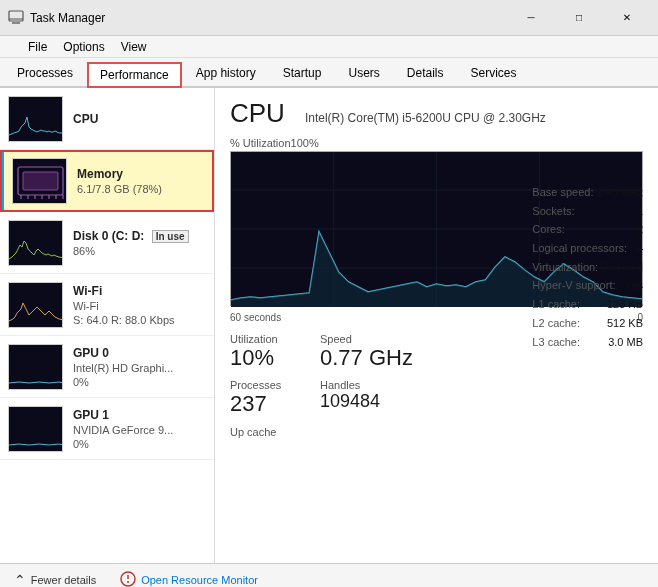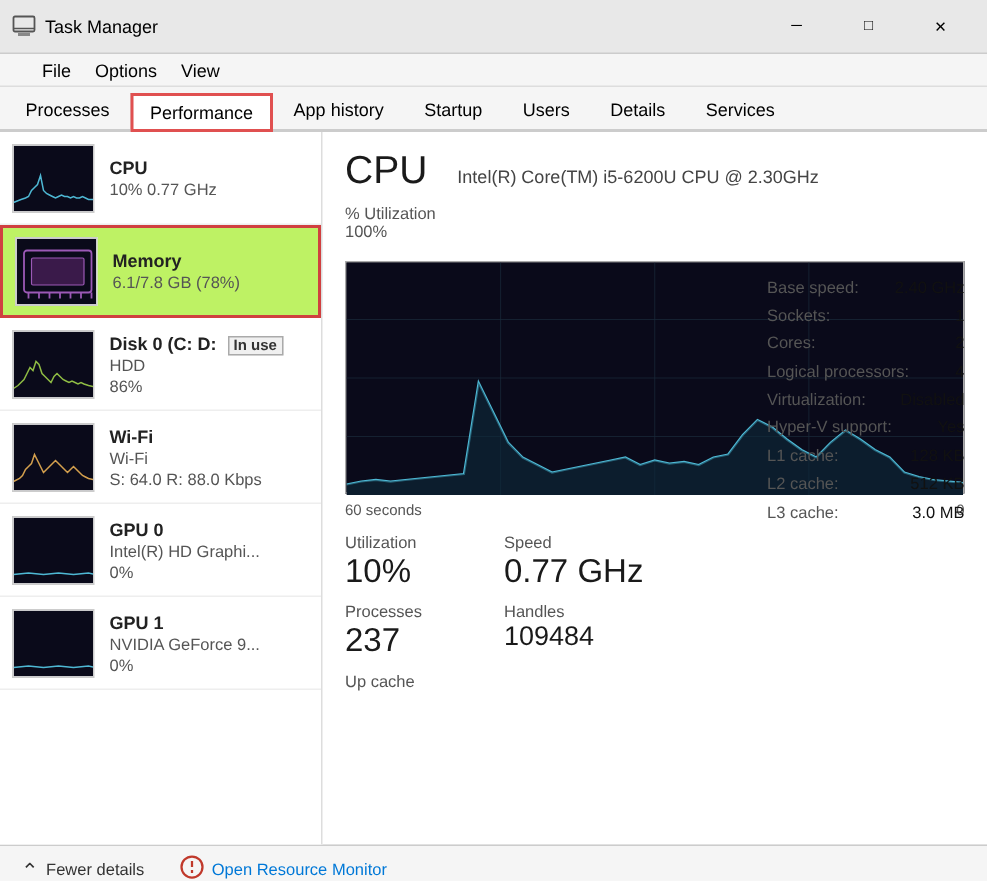--- a/index.html
+++ b/index.html
@@ -88,21 +88,21 @@
     }
     .resource-item {
       height: 62px;
       display: flex;
       align-items: center;
       padding: 4px 8px;
       cursor: pointer;
       border-bottom: 1px solid #eee;
       position: relative;
     }
-    .resource-item.selected { background: #bef264; border-left: 2px solid #0ea5e9; }
+    .resource-item.selected { background: #fef9c3; border-left: 4px solid #0ea5e9; }
     .resource-item.outlined { outline: 2px solid #d04040; outline-offset: -2px; }
     .resource-thumb {
       width: 55px;
       height: 46px;
       margin-right: 10px;
       border: 1px solid #ccc;
       background: white;
       flex-shrink: 0;
       position: relative;
       overflow: hidden;
@@ -132,59 +132,58 @@
     
     .chart-container {
       border: 1px solid #aaa;
       background: #0a0a1a;
       height: 155px;
       position: relative;
       margin-bottom: 6px;
     }
     .chart-label-top {
       display: flex;
-      justify-content: space-between;
+      justify-content: flex-start;
       font-size: 11px;
       color: #555;
-      margin-bottom: 13px;
-      flex-direction: column;
+      margin-bottom: 2px;
     }
     .chart-label-bottom {
       display: flex;
       justify-content: space-between;
       font-size: 10px;
       color: #555;
       margin-top: 2px;
     }
 
     
     .stats-row {
       display: flex;
-      gap: 36px;
+      gap: 20px;
       margin-top: 8px;
       margin-bottom: 8px;
     }
     .stat-item { min-width: 70px; }
     .stat-label { font-size: 11px; color: #555; }
     .stat-value { font-size: 22px; font-weight: 300; color: #1a1a1a; line-height: 1.2; }
 
     .uptime-section { margin-top: 4px; }
     .uptime-value { font-size: 22px; font-weight: 300; color: #1a1a1a; }
 
     
     .info-grid {
       position: absolute;
       right: 15px;
       top: 95px;
       font-size: 11px;
     }
     .info-row {
       display: flex;
       justify-content: space-between;
-      gap: 23px;
+      gap: 2px;
       line-height: 1.7;
     }
     .info-key { color: #555; }
     .info-val { color: #111; font-weight: 500; text-align: right; }
 
     
     .bottom-bar {
       height: 32px;
       background: #f5f5f5;
       border-top: 1px solid #ccc;
@@ -245,21 +244,20 @@
 
     <div class="resource-item">
       <div class="resource-thumb">
         <svg width="55" height="44" viewBox="0 0 55 44">
           <rect width="55" height="44" fill="#0a0a1a"></rect>
           <polyline points="0,38 5,36 8,35 10,34 12,30 14,28 16,26 18,20 20,30 22,32 24,33 26,34 28,35 30,34 32,33 34,34 36,34 38,35 40,34 42,35 44,35 46,34 48,35 50,36 55,36" fill="none" stroke="#4eb8d4" stroke-width="1"></polyline>
         </svg>
       </div>
       <div class="resource-info">
         <div class="resource-name">CPU</div>
-        <div class="resource-detail">10%  0.77 GHz</div>
       </div>
     </div>
 
     <div class="resource-item selected outlined">
       <div class="resource-thumb">
         <svg width="55" height="44" viewBox="0 0 55 44">
           <rect width="55" height="44" fill="#0a0a1a"></rect>
           <rect x="5" y="8" width="45" height="28" rx="2" fill="none" stroke="#9b59b6" stroke-width="1.2"></rect>
           <rect x="10" y="13" width="35" height="18" rx="1" fill="#3a1a4a" stroke="#9b59b6" stroke-width="0.8"></rect>
           <line x1="8" y1="36" x2="8" y2="40" stroke="#9b59b6" stroke-width="1.2"></line>
@@ -279,21 +277,20 @@
 
     <div class="resource-item">
       <div class="resource-thumb">
         <svg width="55" height="44" viewBox="0 0 55 44">
           <rect width="55" height="44" fill="#0a0a1a"></rect>
           <polyline points="0,38 3,36 5,34 7,32 9,28 11,24 13,26 15,20 17,22 19,28 21,30 23,32 25,34 27,30 29,28 31,30 33,32 35,33 37,34 39,33 41,34 43,35 45,34 47,35 50,36 55,37" fill="none" stroke="#8fbc44" stroke-width="1"></polyline>
         </svg>
       </div>
       <div class="resource-info">
         <div class="resource-name">Disk 0 (C: D: <span class="in-use-badge">In use</span></div>
-        <div class="resource-detail">HDD</div>
         <div class="resource-detail">86%</div>
       </div>
     </div>
 
     <div class="resource-item">
       <div class="resource-thumb">
         <svg width="55" height="44" viewBox="0 0 55 44">
           <rect width="55" height="44" fill="#0a0a1a"></rect>
           <polyline points="0,38 4,36 6,34 8,30 10,28 12,26 14,20 16,24 18,28 20,32 22,30 24,28 26,26 28,24 30,26 32,28 34,30 36,32 38,30 40,28 42,30 44,32 46,34 48,35 50,36 55,37" fill="none" stroke="#d4a04e" stroke-width="1"></polyline>
         </svg>

